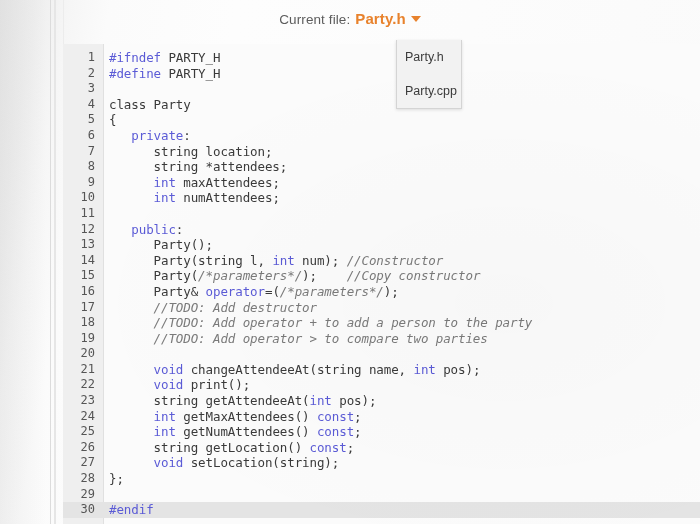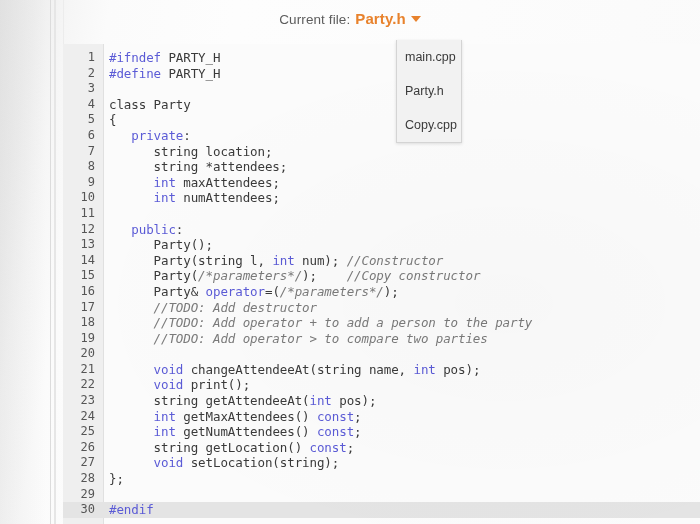--- a/index.html
+++ b/index.html
@@ -149,23 +149,22 @@
 
   <div class="fold a"></div>
   <div class="fold b"></div>
   <div class="fold c"></div>
 
   <div class="header">
     <span class="cf-label">Current file:</span><span class="cf-value">Party.h</span><span class="caret"></span>
   </div>
 
   <div class="dropdown" id="file-dropdown">
-      <div class="item">main.cpp</div>
       <div class="item">Party.h</div>
-      <div class="item">Copy.cpp</div>
+      <div class="item">Party.cpp</div>
     </div>
 
   <div class="editor">
     <div class="gutter-bg"></div>
     <div class="code-lines" id="code-lines">
         <div class="line"><span class="ln">1</span><span class="src"><span class="pp">#ifndef </span><span class="pln">PARTY_H</span></span></div>
         <div class="line"><span class="ln">2</span><span class="src"><span class="pp">#define </span><span class="pln">PARTY_H</span></span></div>
         <div class="line"><span class="ln">3</span><span class="src"></span></div>
         <div class="line"><span class="ln">4</span><span class="src"><span class="pln">class Party</span></span></div>
         <div class="line"><span class="ln">5</span><span class="src"><span class="pln">{</span></span></div>

